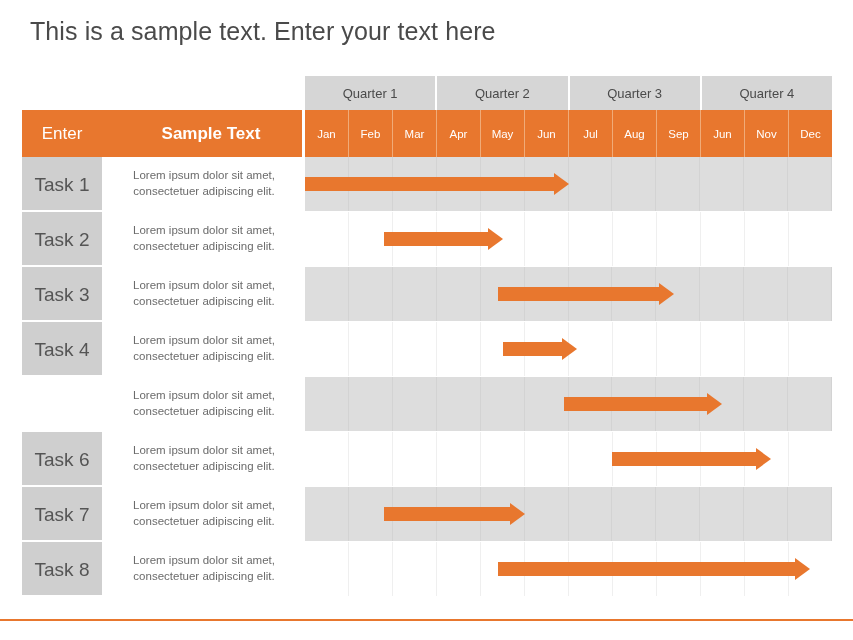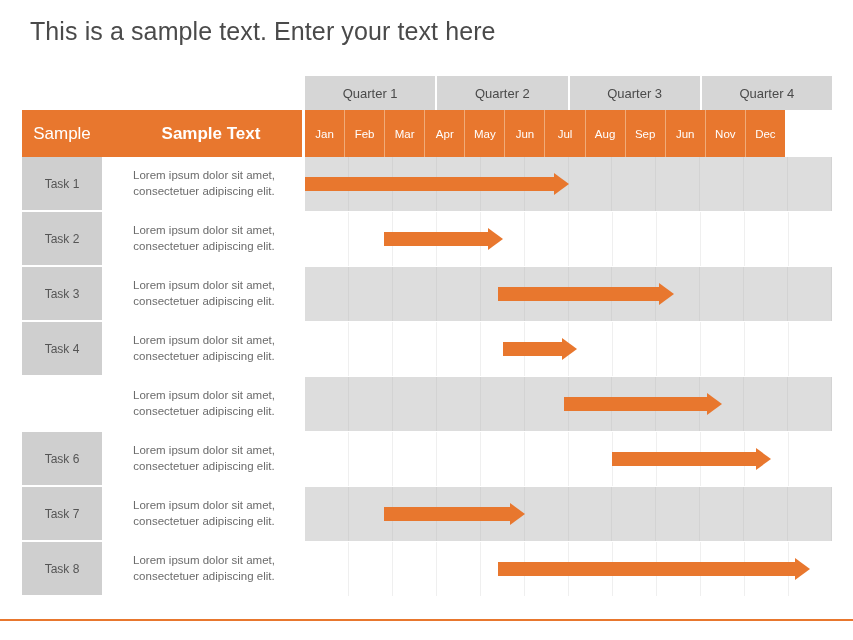--- a/index.html
+++ b/index.html
@@ -112,21 +112,21 @@
     border-right: 2px solid #ffffff;
     box-sizing: border-box;
     text-align: center;
   }
   .quarter-cell:last-child { border-right: none; }
 
   .months {
     position: absolute;
     left: 0;
     top: 34px;
-    width: 480px;
+    width: 527px;
     height: 47px;
     display: flex;
   }
   .month-cell {
     flex: 1 1 0;
     background: #e8772e;
     color: #ffffff;
     font-size: 11.5px;
     display: flex;
     align-items: center;
@@ -149,21 +149,21 @@
     width: 810px;
   }
   .row-name {
     position: absolute;
     left: 0;
     top: 0;
     width: 80px;
     height: 55px;
     line-height: 55px;
     text-align: center;
-    font-size: 12px;
+    font-size: 19px;
     color: #555555;
     box-sizing: border-box;
     border-bottom: 2px solid #ffffff;
   }
   .row-desc {
     position: absolute;
     left: 82px;
     top: 0;
     width: 200px;
     height: 55px;
@@ -251,21 +251,21 @@
 <body>
 
 <div id="slide">
 
   <div id="title">This is a sample text. Enter your text here</div>
 
   <div id="chart">
 
     <div class="left-col">
       <div class="header-left">
-        <div class="events-label">Sample</div>
+        <div class="events-label">Enter</div>
         <div class="sample-label">Sample Text</div>
       </div>
     </div>
 
     <div class="right-col">
       <div class="quarters">
         <div class="quarter-cell">Quarter 1</div>
         <div class="quarter-cell">Quarter 2</div>
         <div class="quarter-cell">Quarter 3</div>
         <div class="quarter-cell">Quarter 4</div>

